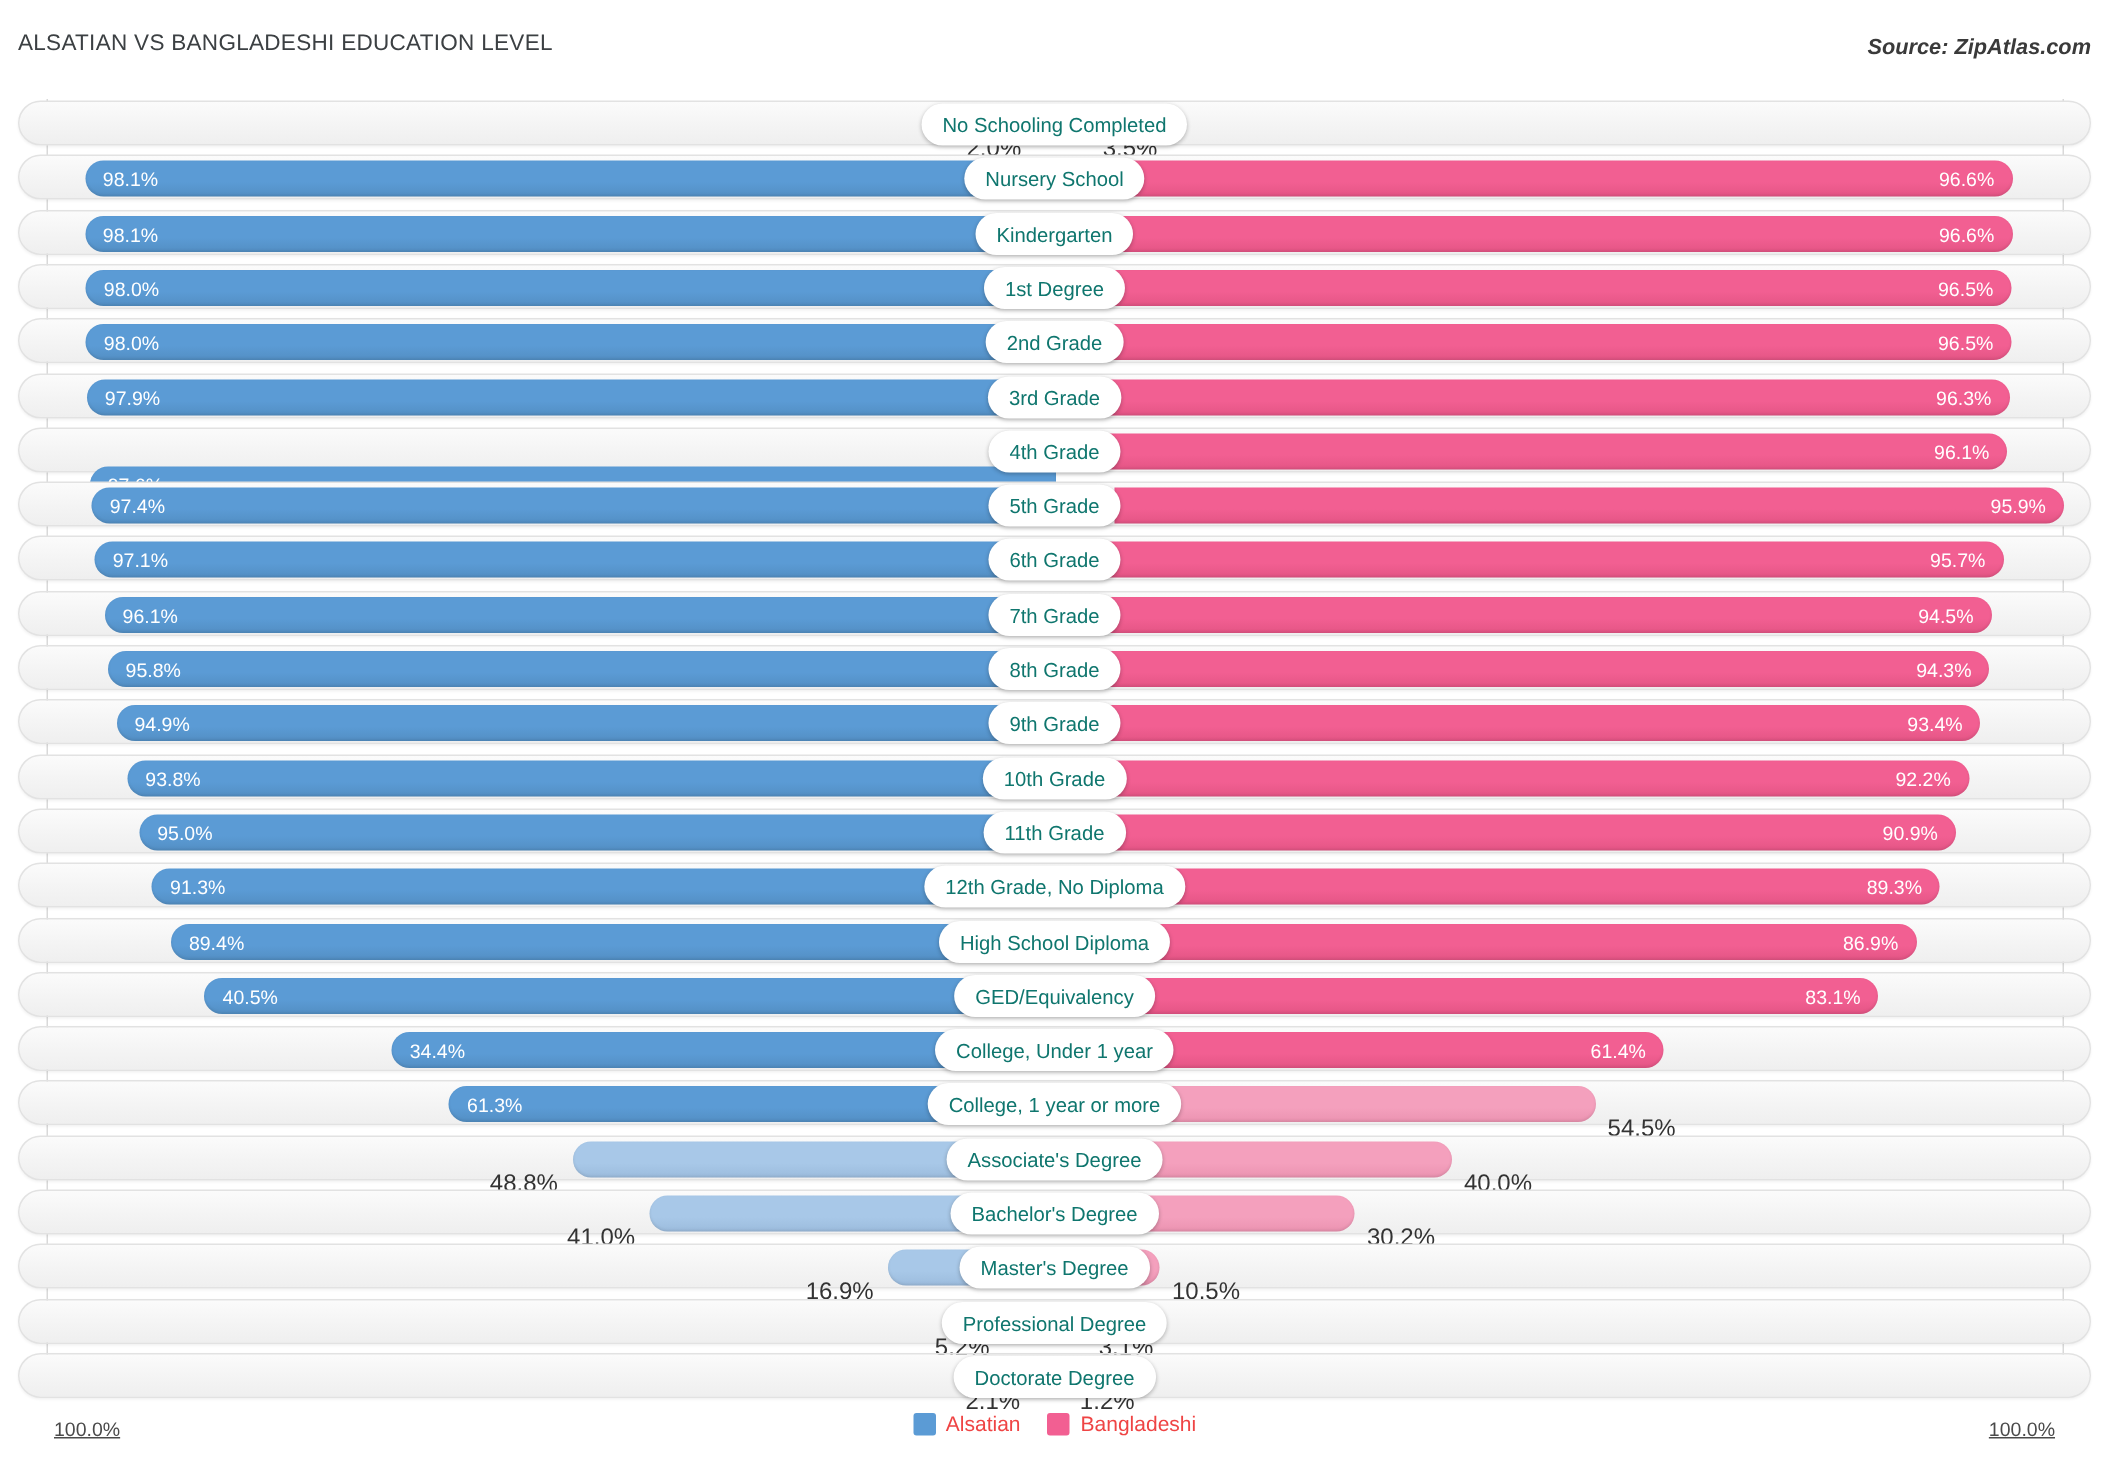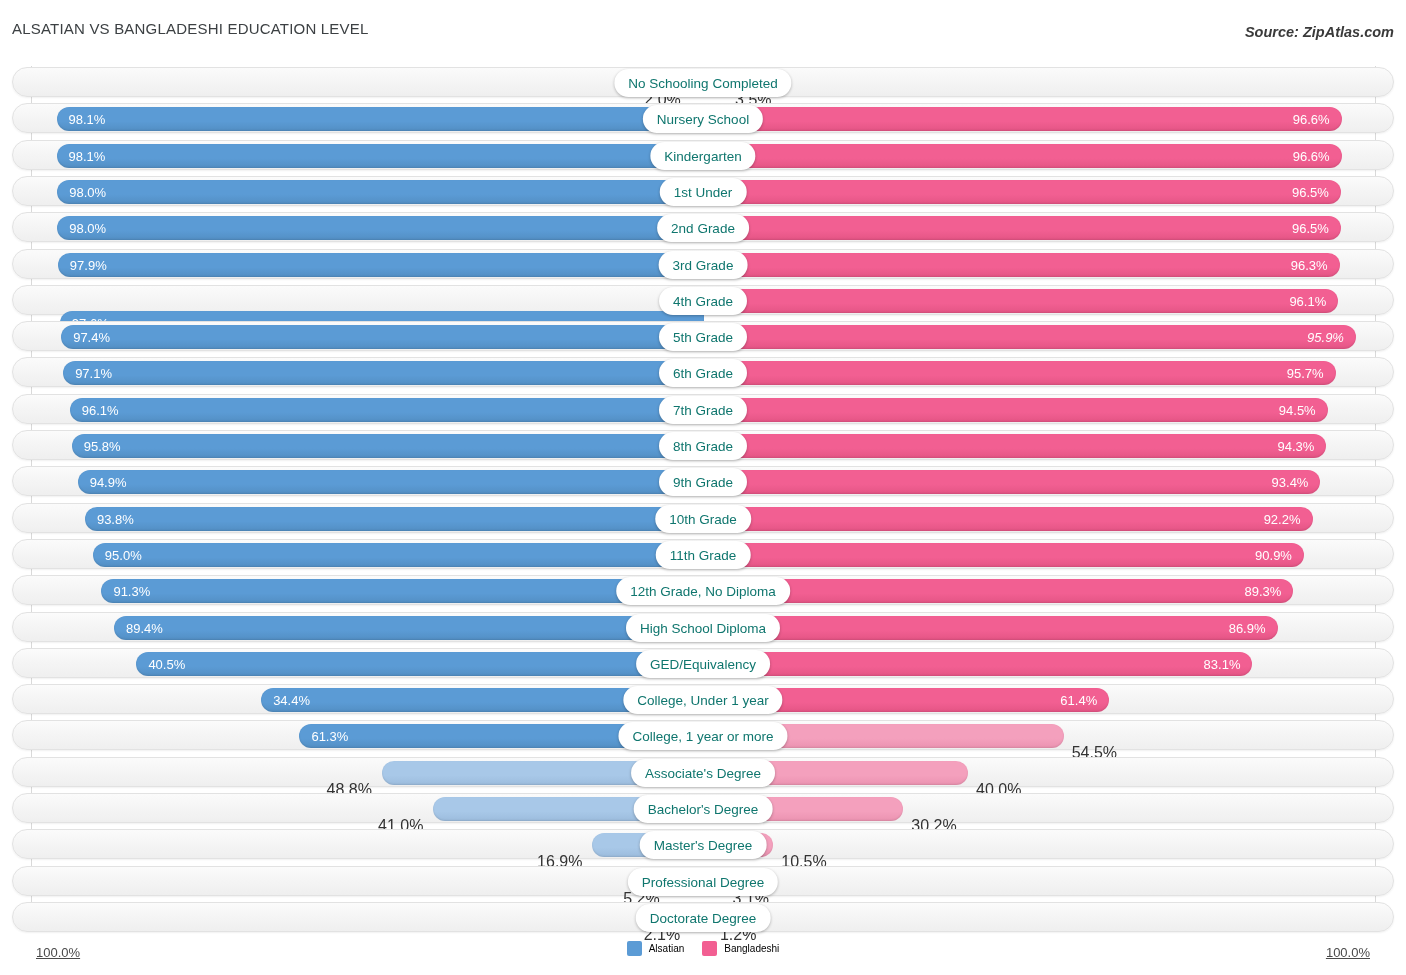--- a/index.html
+++ b/index.html
@@ -92,21 +92,21 @@
   
   .axis-left,.axis-right{
     position:absolute;top:945px;font-size:13px;color:#4a4a4a;text-decoration:underline;
   }
   .axis-left{left:36px;}
   .axis-right{right:36px;}
 
   .legend{
     position:absolute;top:941px;left:0;width:1406px;
     display:flex;align-items:center;justify-content:center;gap:18px;
-    font-size:10px;color:#000000;
+    font-size:14px;color:#ef4444;
   }
   .legend-item{display:flex;align-items:center;gap:7px;}
   .swatch{width:15px;height:15px;border-radius:2px;display:inline-block;}
 </style>
 </head>
 <body>
 
 <div class="page">
 
   <div class="title">ALSATIAN VS BANGLADESHI EDUCATION LEVEL</div>
@@ -147,21 +147,21 @@
         </div>
       </div>
       <div class="row" style="top: 110px;">
         <div class="row-inner">
           <div class="bar bar-left" style="width: 646.8px; left: 44.2px; background: linear-gradient(rgb(91, 155, 213) 0%, rgb(91, 155, 213) 60%, rgb(83, 143, 196) 100%);">
             <span class="val-in">98.0%</span>
           </div>
           <div class="bar bar-right" style="width: 636.9px; left: 691px; background: linear-gradient(rgb(242, 95, 146) 0%, rgb(242, 95, 146) 60%, rgb(228, 85, 133) 100%);">
             <span class="val-in">96.5%</span>
           </div>
-          <div class="pill">1st Under</div>
+          <div class="pill">1st Degree</div>
         </div>
       </div>
       <div class="row" style="top: 146px;">
         <div class="row-inner">
           <div class="bar bar-left" style="width: 646.8px; left: 44.2px; background: linear-gradient(rgb(91, 155, 213) 0%, rgb(91, 155, 213) 60%, rgb(83, 143, 196) 100%);">
             <span class="val-in">98.0%</span>
           </div>
           <div class="bar bar-right" style="width: 636.9px; left: 691px; background: linear-gradient(rgb(242, 95, 146) 0%, rgb(242, 95, 146) 60%, rgb(228, 85, 133) 100%);">
             <span class="val-in">96.5%</span>
           </div>
@@ -188,21 +188,21 @@
             <span class="val-in">96.1%</span>
           </div>
           <div class="pill">4th Grade</div>
         </div>
       </div>
       <div class="row" style="top: 255px;">
         <div class="row-inner">
           <div class="bar bar-left" style="width: 642.84px; left: 48.16px; background: linear-gradient(rgb(91, 155, 213) 0%, rgb(91, 155, 213) 60%, rgb(83, 143, 196) 100%);">
             <span class="val-in">97.4%</span>
           </div>
-          <div class="bar bar-right" style="width: 632.94px; left: 710px; background: linear-gradient(rgb(242, 95, 146) 0%, rgb(242, 95, 146) 60%, rgb(228, 85, 133) 100%); font-style: italic;">
+          <div class="bar bar-right" style="width: 632.94px; left: 730px; background: linear-gradient(rgb(242, 95, 146) 0%, rgb(242, 95, 146) 60%, rgb(228, 85, 133) 100%);">
             <span class="val-in">95.9%</span>
           </div>
           <div class="pill">5th Grade</div>
         </div>
       </div>
       <div class="row" style="top: 291px;">
         <div class="row-inner">
           <div class="bar bar-left" style="width: 640.86px; left: 50.14px; background: linear-gradient(rgb(91, 155, 213) 0%, rgb(91, 155, 213) 60%, rgb(83, 143, 196) 100%);">
             <span class="val-in">97.1%</span>
           </div>

